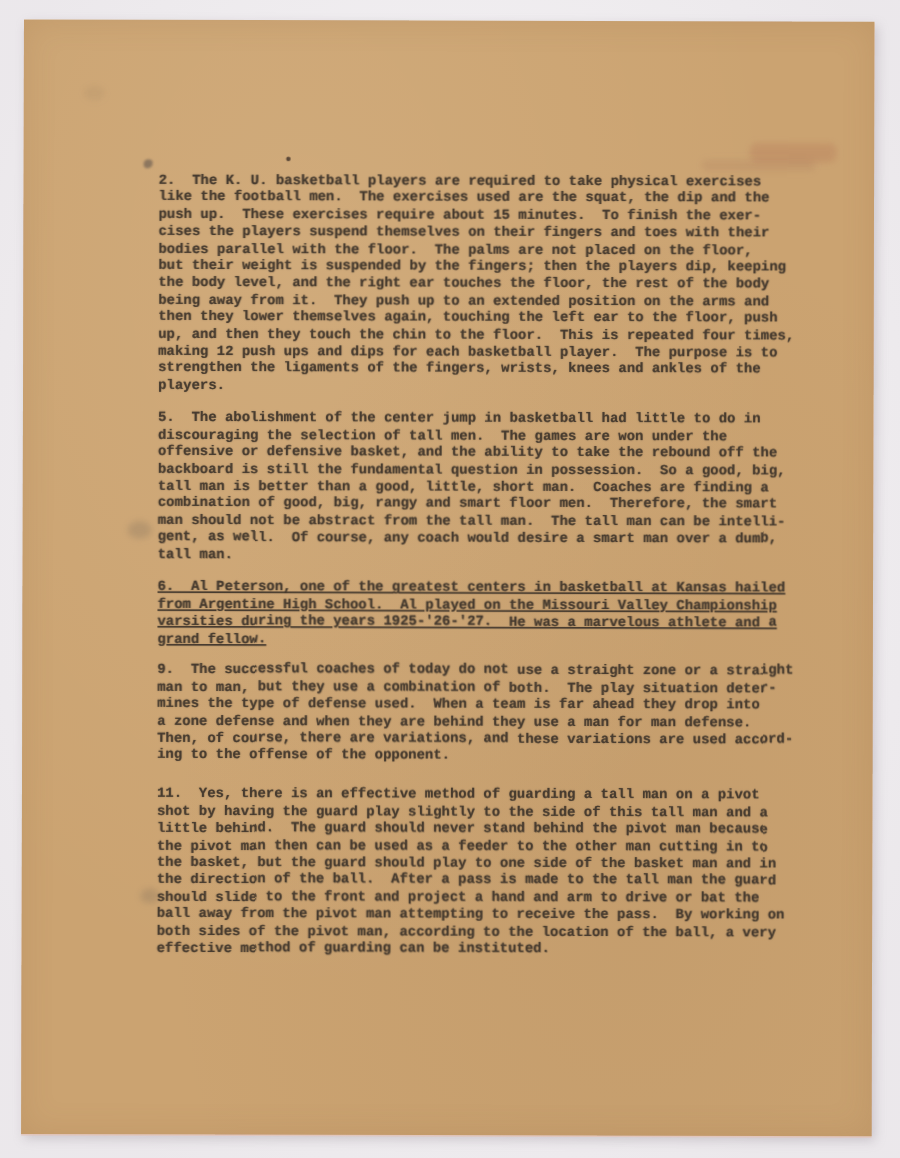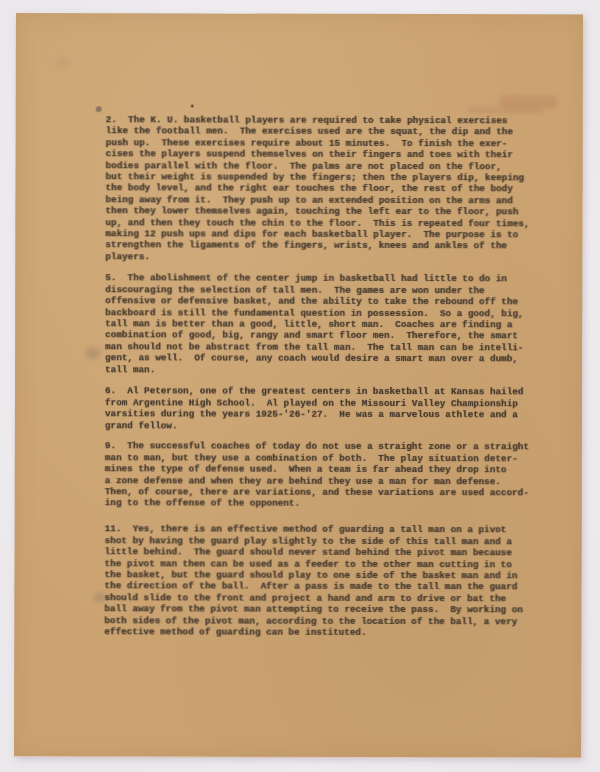--- a/index.html
+++ b/index.html
@@ -30,21 +30,21 @@
     white-space:pre;
     font-size:9.3px;
     line-height:11.4px;
     font-weight:700;
     color:rgba(64,53,43,0.88);
     text-shadow:0 0 1px rgba(64,53,43,0.5), 0.3px 0.3px 0 rgba(64,53,43,0.3);
     filter:blur(0.25px);
     margin:0 0 10px 0;
   }
   .para.g-md{margin-bottom:10.4px;}
-  .para.g-sm{margin-bottom:9.4px;}
+  .para.g-sm{margin-bottom:9.4px;text-decoration:underline;}
   .para.g-lg{margin-bottom:14.6px;}
   .para:last-child{margin-bottom:0;}
   
   .ghost-smudge{
     position:absolute;left:484px;top:81px;width:58px;height:13px;
     background:rgba(165,92,70,0.20);
     border-radius:5px;
     filter:blur(2.2px);
   }
   .ghost-smudge2{

